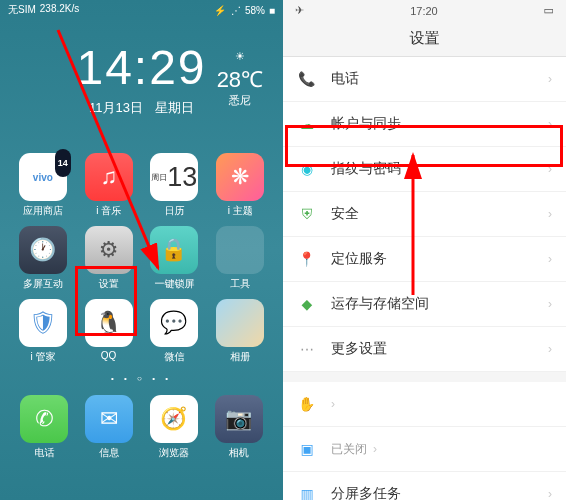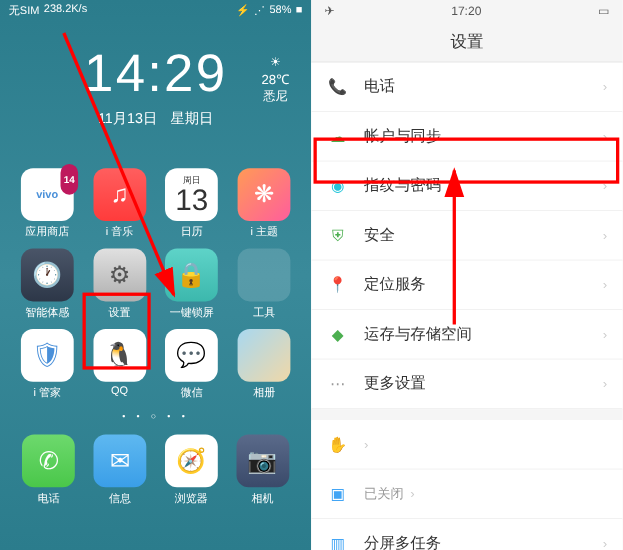--- a/index.html
+++ b/index.html
@@ -5,42 +5,42 @@
 *{margin:0;padding:0;box-sizing:border-box;font-family:-apple-system,"PingFang SC","Microsoft YaHei",sans-serif}
 body{display:flex;width:566px;height:500px;background:#fff}
 .phone-left{width:283px;height:500px;background:linear-gradient(180deg,#2b7c8c 0%,#3a8a9a 50%,#2b7c8c 100%);position:relative;overflow:hidden}
 .phone-right{width:283px;height:500px;background:#f5f5f5;position:relative;overflow:hidden}
 .status-bar{display:flex;justify-content:space-between;align-items:center;padding:3px 8px;font-size:10px;color:#fff}
 .status-left,.status-right{display:flex;gap:4px;align-items:flex-start}
 .clock-area{text-align:center;color:#fff;margin-top:20px;position:relative}
 .time{font-size:48px;font-weight:200;letter-spacing:2px}
 .date-row{display:flex;justify-content:center;gap:12px;font-size:13px;margin-top:4px}
 .weather{position:absolute;right:20px;top:10px;text-align:center;font-size:11px}
-.weather-temp{font-size:12px}
+.weather-temp{font-size:22px}
 .app-grid{display:grid;grid-template-columns:repeat(4,1fr);gap:8px 4px;padding:8px 12px;margin-top:28px}
 .app{display:flex;flex-direction:column;align-items:center;gap:3px}
 .app-icon{width:48px;height:48px;border-radius:11px;display:flex;align-items:center;justify-content:center;font-size:22px;position:relative}
 .app-label{color:#fff;font-size:10px;text-align:right}
-.badge{position:absolute;top:-4px;right:-4px;background:#be185d;color:#fff;border-radius:8px;min-width:16px;height:28px;font-size:9px;display:flex;align-items:center;justify-content:center;padding:0 1px}
+.badge{position:absolute;top:-4px;right:-4px;background:#0f172a;color:#fff;border-radius:8px;min-width:16px;height:28px;font-size:9px;display:flex;align-items:center;justify-content:center;padding:0 1px}
 .dock{display:flex;justify-content:space-around;padding:8px 12px 12px;margin-top:4px}
 .page-dots{text-align:center;color:#fff;font-size:8px;letter-spacing:4px;margin-top:2px}
 .highlight-box{position:absolute;border:3px solid #ff0000}
 .arrow{position:absolute;pointer-events:none}
 .status-bar-r{display:flex;justify-content:space-between;align-items:center;padding:4px 12px;font-size:11px;color:#555;background:#f5f5f5}
 .header-r{text-align:center;padding:8px 0;font-size:15px;color:#333;background:#f5f5f5;border-bottom:1px solid #e0e0e0}
 .list{background:#fff}
 .row{display:flex;align-items:center;padding:12px 14px;border-bottom:1px solid #f0f0f0;font-size:14px;color:#333;background:#fff}
 .row-icon{width:20px;height:20px;margin-right:14px;display:flex;align-items:center;justify-content:center;font-size:14px}
 .row-label{flex:1}
 .row-chevron{color:#ccc;font-size:12px}
 .row-extra{color:#999;font-size:12px;margin-right:6px}
 .section-gap{height:10px;background:#f5f5f5}
 .ic-vivo{background:#fff;color:#4a90d9;font-size:10px;font-weight:bold}
 .ic-music{background:linear-gradient(#ff5e5e,#ff3b3b);color:#fff}
-.ic-cal{background:#fff;color:#333;flex-direction:column;font-size:8px}
+.ic-cal{background:#fff;color:#333;flex-direction:row;font-size:8px}
 .ic-theme{background:linear-gradient(135deg,#ff9a56,#ff5e9c);color:#fff}
 .ic-clock{background:linear-gradient(#4a5568,#2d3748);color:#fff}
 .ic-settings{background:linear-gradient(#e0e0e0,#b0b0b0);color:#555}
 .ic-lock{background:linear-gradient(#5ed3c8,#3cb8ad);color:#fff}
 .ic-tools{background:rgba(255,255,255,0.15);display:grid;grid-template-columns:1fr 1fr;grid-template-rows:1fr 1fr;gap:2px;padding:6px}
 .ic-tools div{background:#fff;border-radius:3px}
 .ic-guard{background:#fff;color:#4a90d9}
 .ic-qq{background:#fff;color:#333}
 .ic-wechat{background:#fff;color:#09bb07}
 .ic-album{background:linear-gradient(135deg,#a8d8f0,#f0d8a8)}
@@ -97,21 +97,21 @@
           <span class="cal-num">13</span>
         </div>
         <div class="app-label">日历</div>
       </div>
     <div class="app">
         <div class="app-icon ic-theme">❋</div>
         <div class="app-label">i 主题</div>
       </div>
     <div class="app">
         <div class="app-icon ic-clock">🕐</div>
-        <div class="app-label">智能体感</div>
+        <div class="app-label">多屏互动</div>
       </div>
     <div class="app">
         <div class="app-icon ic-settings">⚙</div>
         <div class="app-label">设置</div>
       </div>
     <div class="app">
         <div class="app-icon ic-lock">🔒</div>
         <div class="app-label">一键锁屏</div>
       </div>
     <div class="app">

